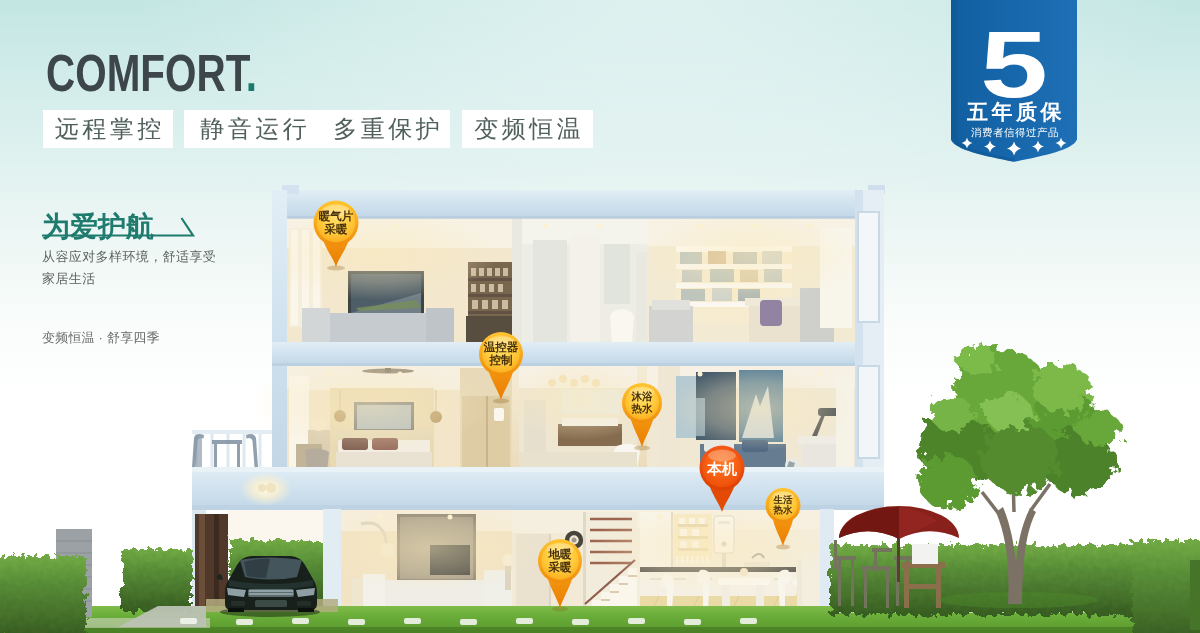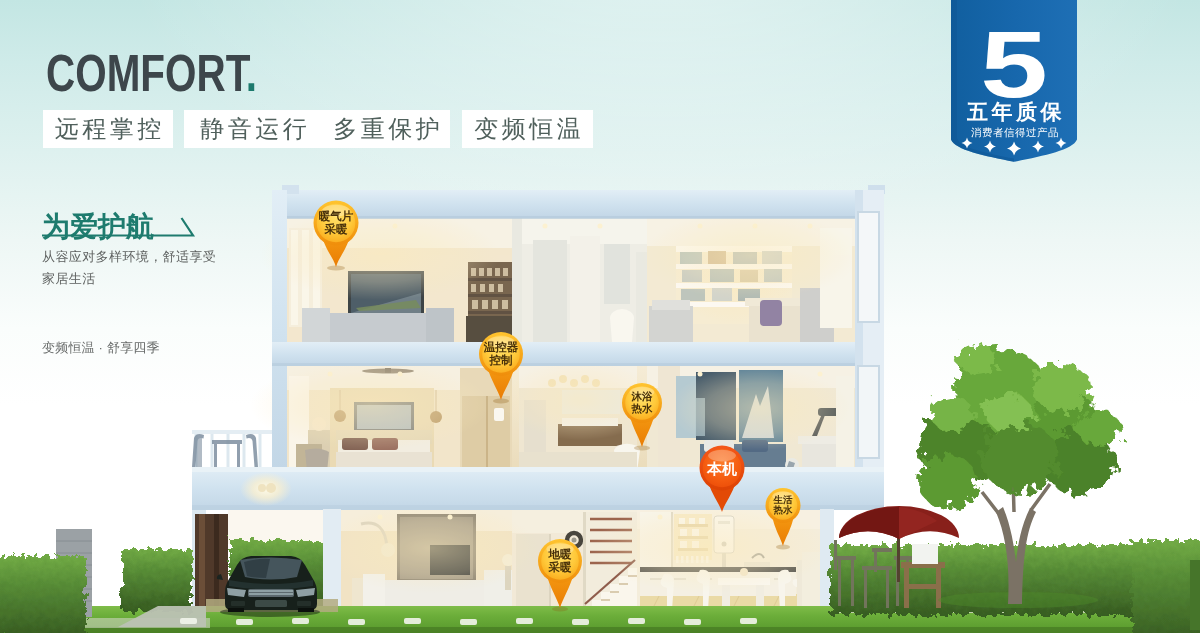--- a/index.html
+++ b/index.html
@@ -13,21 +13,21 @@
  letter-spacing:0px;transform:scaleX(0.785);transform-origin:0 0;white-space:nowrap;}
 .comfort .dot{color:#1c7a6d;}
 .btn{position:absolute;top:110px;height:38px;background:#ffffff;color:#50605c;
  font-size:24px;letter-spacing:3.5px;font-weight:normal;text-align:center;line-height:38px;text-indent:3.5px;}
 #b1{left:43px;width:130px;}
 #b2{left:184px;width:139px;}
 #b3{left:323px;width:127px;}
 #b4{left:462px;width:131px;}
 .h2{position:absolute;left:42px;top:208px;font-size:28px;font-weight:bold;color:#1e7b6e;letter-spacing:0px;}
 .p1{position:absolute;left:42px;top:246px;font-size:13px;color:#5d605f;line-height:22px;letter-spacing:0.4px;width:215px;}
-.p2{position:absolute;left:42px;top:339px;font-size:13px;color:#686b6a;letter-spacing:0.2px;}
+.p2{position:absolute;left:42px;top:329px;font-size:13px;color:#686b6a;letter-spacing:0.2px;}
 </style>
 </head>
 <body>
 <div id="stage">
 <svg id="scene" width="1200" height="633" viewBox="0 0 1200 633">
 <defs>
 <linearGradient id="slab" x1="0" y1="0" x2="0" y2="1">
  <stop offset="0" stop-color="#e2eef6"></stop>
           <stop offset="0.5" stop-color="#d0e2ef"></stop>
           <stop offset="1" stop-color="#c2d6e6"></stop>

